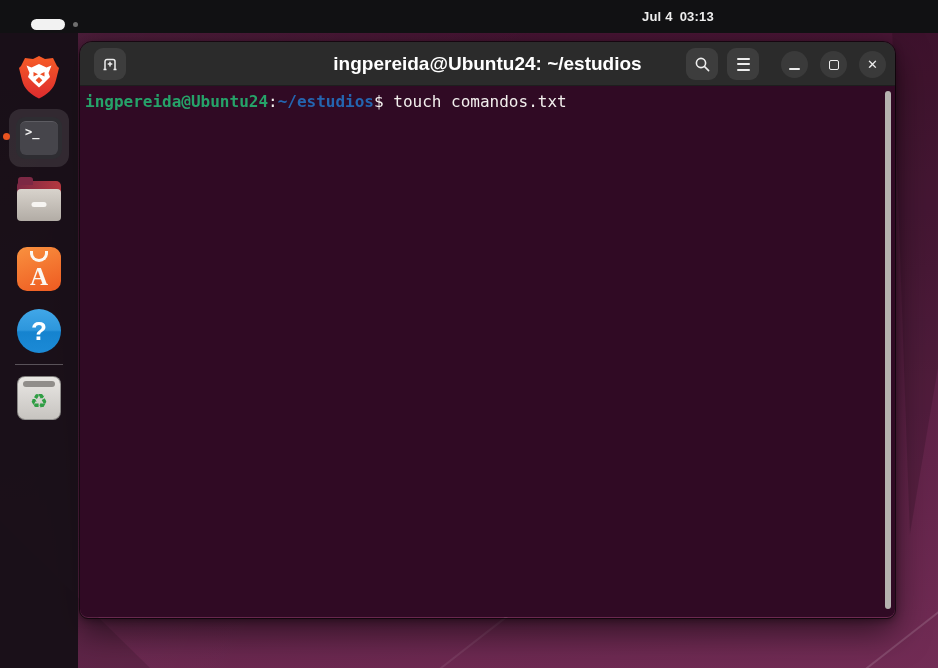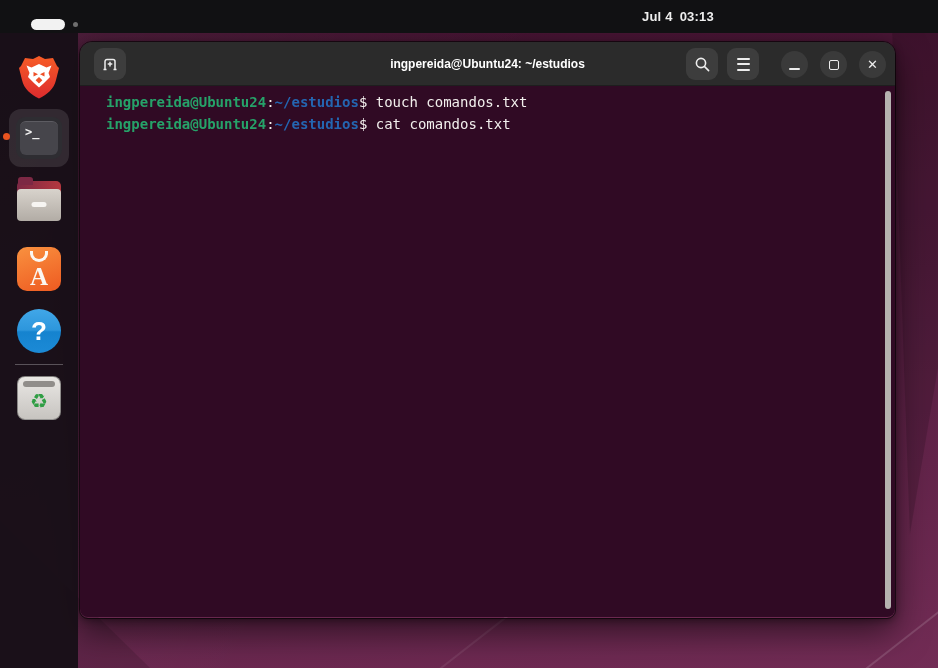--- a/index.html
+++ b/index.html
@@ -83,43 +83,43 @@
     font-family:"DejaVu Sans", sans-serif; }
 
   
   .window { position:absolute; left:80px; top:42px; width:815px; height:576px;
     border-radius:12px 12px 8px 8px; z-index:20;
     box-shadow:0 14px 34px rgba(0,0,0,0.55), 0 2px 8px rgba(0,0,0,0.4);
     outline:1px solid rgba(0,0,0,0.6); }
   .titlebar { position:relative; height:44px; background:#2b2b2b; border-radius:12px 12px 0 0;
     border-bottom:1px solid #1e1e1e; }
   .win-title { position:absolute; left:0; right:0; top:0; height:44px; line-height:44px;
-    text-align:center; color:#ffffff; font-size:12px; font-weight:bold; }
+    text-align:center; color:#ffffff; font-size:19px; font-weight:bold; }
 
   .sq-btn { position:absolute; top:6px; width:32px; height:32px; background:#3d3d3d; border-radius:9px;
     display:flex; align-items:center; justify-content:center; cursor:pointer; }
   .newtab-btn { left:14px; }
   .search-btn { left:606px; }
   .menu-btn { left:647px; }
   .menu-lines { display:flex; flex-direction:column; gap:3.5px; }
   .menu-lines i { display:block; width:13px; height:2px; background:#ededed; border-radius:1px; }
 
   .circ-btn { position:absolute; top:9px; width:27px; height:27px; border-radius:50%; background:#3a3a3a;
     display:flex; align-items:center; justify-content:center; cursor:pointer; }
   .min-btn { left:701px; }
   .max-btn { left:740px; }
   .close-btn { left:779px; }
   .min-glyph { width:11px; height:2px; background:#ededed; border-radius:1px; margin-top:8px; }
   .max-glyph { width:10px; height:10px; border:1.6px solid #ededed; border-radius:2px; }
   .close-glyph { color:#ededed; font-size:13px; line-height:13px; font-family:"DejaVu Sans", sans-serif; }
 
   .term-content { position:relative; height:531px; background:#300a24; border-radius:0 0 8px 8px;
     padding:5px 14px 0 5px; overflow:hidden; }
-  .term-line { font-family:"DejaVu Sans Mono", monospace; font-size:14px; line-height:22px;
-    white-space:pre; color:#f2efed;margin-left:21px; }
+  .term-line { font-family:"DejaVu Sans Mono", monospace; font-size:16px; line-height:22px;
+    white-space:pre; color:#f2efed; }
   .seg-user { color:#26a269; font-weight:bold; }
   .seg-dir  { color:#2465b0; font-weight:bold; }
   .seg-plain { color:#f2efed; }
 
   .scrollbar { position:absolute; right:4px; top:5px; width:6px; height:518px;
     background:#b5b2b0; border-radius:3px; cursor:pointer; }
 </style>
 </head>
 <body>
 
@@ -218,16 +218,15 @@
     <div class="circ-btn max-btn">
       <div class="max-glyph"></div>
     </div>
     <div class="circ-btn close-btn">
       <span class="close-glyph">✕</span>
     </div>
   </div>
 
   <div class="term-content">
     <div class="term-line"><span class="seg-user">ingpereida@Ubuntu24</span><span class="seg-plain">:</span><span class="seg-dir">~/estudios</span><span class="seg-plain">$</span><span class="seg-plain"> touch comandos.txt</span></div>
-    <div class="term-line"><span class="seg-user">ingpereida@Ubuntu24</span><span class="seg-plain">:</span><span class="seg-dir">~/estudios</span><span class="seg-plain">$</span><span class="seg-plain"> cat comandos.txt</span></div>
     <div class="scrollbar"></div>
   </div>
 </div>
 
 </body></html>

